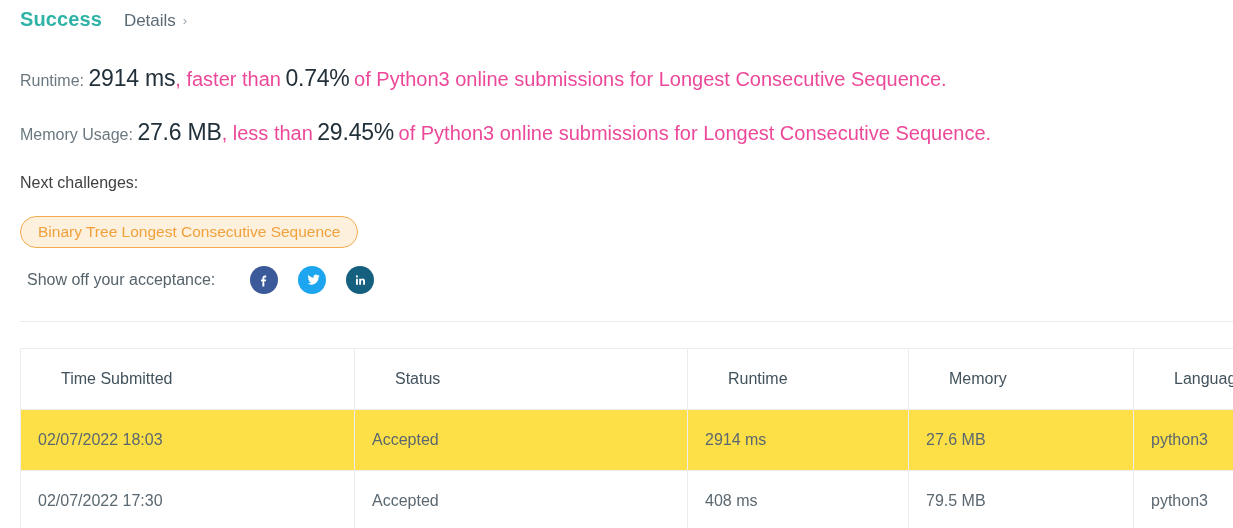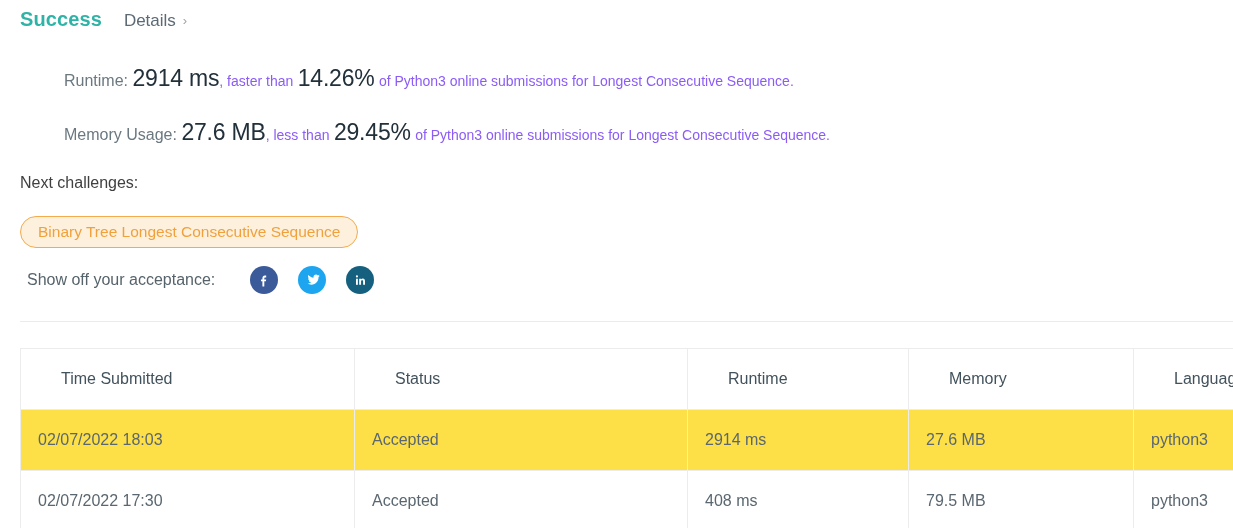--- a/index.html
+++ b/index.html
@@ -57,27 +57,27 @@
   .stat-line {
     position: absolute;
     left: 20px;
     font-size: 16px;
     color: #6b7880;
     white-space: nowrap;
     line-height: 1;
   }
   .stat-line.runtime { top: 67px; }
   .stat-line.memory  { top: 121px; }
-  .stat-label { font-size: 16px; color: #6b7880; margin-left: 44px; }
+  .stat-label { font-size: 16px; color: #6b7880; }
   .stat-big {
     font-size: 23px;
     color: #22303a;
     letter-spacing: -0.2px;
   }
-  .stat-tail { font-size: 14px; color: #8b5cf6; }
+  .stat-tail { font-size: 20px; color: #ec4899; }
 
   
   .next-challenges-label {
     position: absolute;
     left: 20px;
     top: 174px;
     font-size: 16px;
     color: #404040;
   }
   .challenge-pill {
@@ -187,21 +187,21 @@
     <span class="status-success">Success</span>
     <span class="details-link">
       <span>Details</span>
       <span class="chevron">›</span>
     </span>
   </div>
 
   <div class="stat-line runtime">
     <span class="stat-label">Runtime:</span>
     <span class="stat-big">2914 ms</span><span class="stat-tail">, faster than</span>
-    <span class="stat-big">14.26%</span>
+    <span class="stat-big">0.74%</span>
     <span class="stat-tail">of Python3 online submissions for Longest Consecutive Sequence.</span>
   </div>
 
   <div class="stat-line memory">
     <span class="stat-label">Memory Usage:</span>
     <span class="stat-big">27.6 MB</span><span class="stat-tail">, less than</span>
     <span class="stat-big">29.45%</span>
     <span class="stat-tail">of Python3 online submissions for Longest Consecutive Sequence.</span>
   </div>
 

